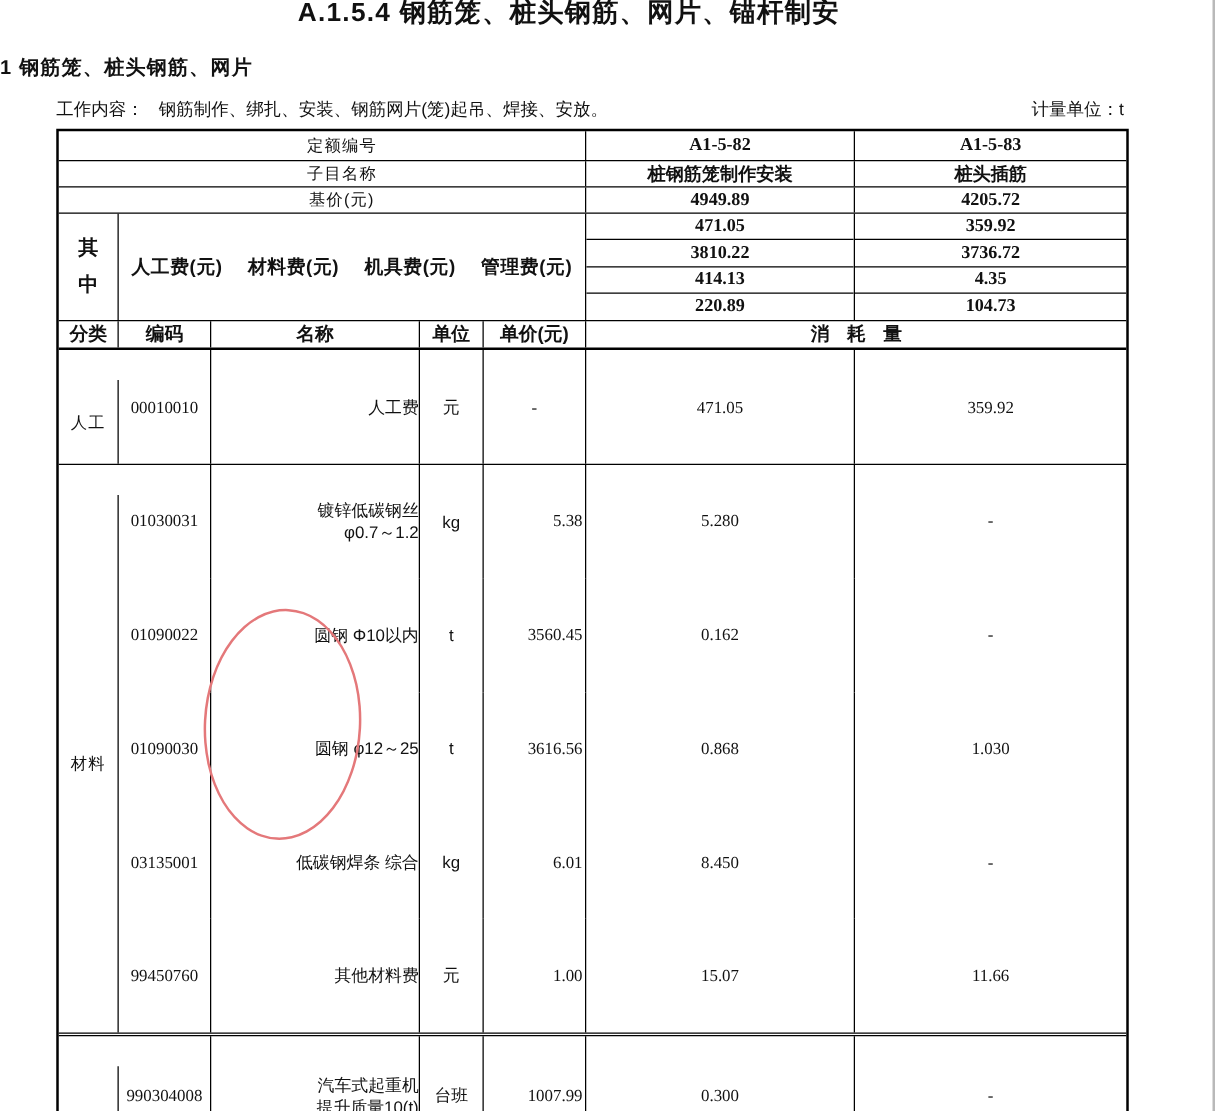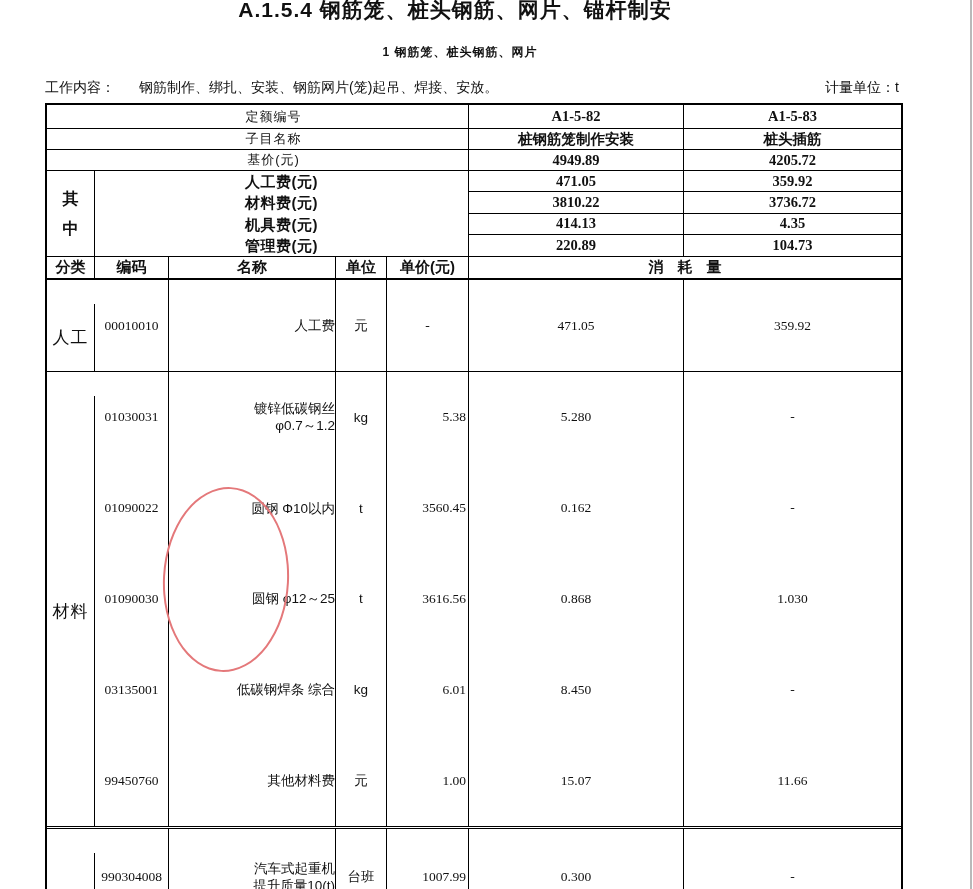--- a/index.html
+++ b/index.html
@@ -7,28 +7,28 @@
     width:973px;height:889px;background:#fff;overflow:hidden;position:relative;
     font-family:"Liberation Sans",sans-serif;color:#111;
     -webkit-font-smoothing:antialiased;
   }
   .page{position:absolute;inset:0;}
   .doc-title{
     position:absolute;left:0;top:-4px;width:910px;text-align:center;
     font-size:21px;font-weight:bold;letter-spacing:1px;
   }
   .doc-subtitle{
-    position:absolute;left:0;top:44px;width:920px;text-align:center;
-    font-size:12px;font-weight:bold;letter-spacing:1px;
+    position:absolute;left:0;top:44px;width:920px;
+    font-size:16px;font-weight:bold;letter-spacing:1px;
   }
   .workline{
     position:absolute;left:45px;top:79px;width:854px;display:flex;align-items:flex-end;
     font-size:14px;
   }
-  .wl-text{margin-left:24px;}
+  .wl-text{margin-left:12px;}
   .wl-unit{margin-left:auto;}
   
   .sheet{
     position:absolute;left:45px;top:103px;width:854px;
     border:2px solid #000;box-sizing:content-box;background:#fff;
   }
   .r{display:flex;border-bottom:1px solid #000;box-sizing:border-box;}
   .c{
     border-right:1px solid #000;box-sizing:border-box;overflow:hidden;
     display:flex;align-items:center;justify-content:center;text-align:center;
@@ -39,34 +39,34 @@
   .rh24{height:24px}.rh21{height:21px}.rh86{height:86px}
   .rhead{height:23px;border-bottom-width:2px;}
   .rlabor{height:92px;}
   .rmat{height:457px;border-bottom:3px double #000;}
   .rmach{height:96px;border-bottom:none;}
   .hlabel{font-weight:normal;font-size:13px;letter-spacing:1px;padding-left:32px;}
   .hval{font-family:"Liberation Serif","DejaVu Serif",serif;font-weight:bold;font-size:14.5px;}
   .colhead{font-weight:bold;font-size:15px;}
   .conshead{font-weight:bold;font-size:15px;letter-spacing:14px;text-indent:14px;}
   .among{flex-direction:column;gap:14px;font-weight:bold;font-size:16px;line-height:1;}
-  .feelabels{flex-direction:column;justify-content:center;padding:0;}
+  .feelabels{flex-direction:row;justify-content:center;padding:0;}
   .feelabel{height:21.5px;line-height:21.5px;width:100%;text-align:center;
     font-weight:bold;font-size:15px;letter-spacing:.5px;}
   .feecol{flex-direction:column;align-items:stretch;justify-content:flex-start;padding:0;}
   .feecell{
     height:21.5px;border-bottom:1px solid #000;box-sizing:border-box;width:100%;
     display:flex;align-items:center;justify-content:center;
     font-family:"Liberation Serif","DejaVu Serif",serif;font-weight:bold;font-size:14.5px;
   }
   .feecell:last-child{border-bottom:none;}
   .stack{display:flex;flex-direction:column;width:806px;}
   .mrow{display:flex;height:91.4px;}
   .mrow .c{border-bottom:none;}
-  .catcell{font-size:17px;letter-spacing:1px;margin-top:24px;}
+  .catcell{font-size:13px;letter-spacing:1px;margin-top:24px;}
   .code{font-family:"Liberation Serif","DejaVu Serif",serif;font-size:13.5px;}
   .namec{
     flex-direction:column;align-items:flex-end;justify-content:center;
     padding-left:4px;text-align:left;font-size:13.5px;line-height:17px;
   }
   .unitc{font-size:13.5px;}
   .price{
     justify-content:flex-end;padding-right:2px;
     font-family:"Liberation Serif","DejaVu Serif",serif;font-size:13.5px;
   }

